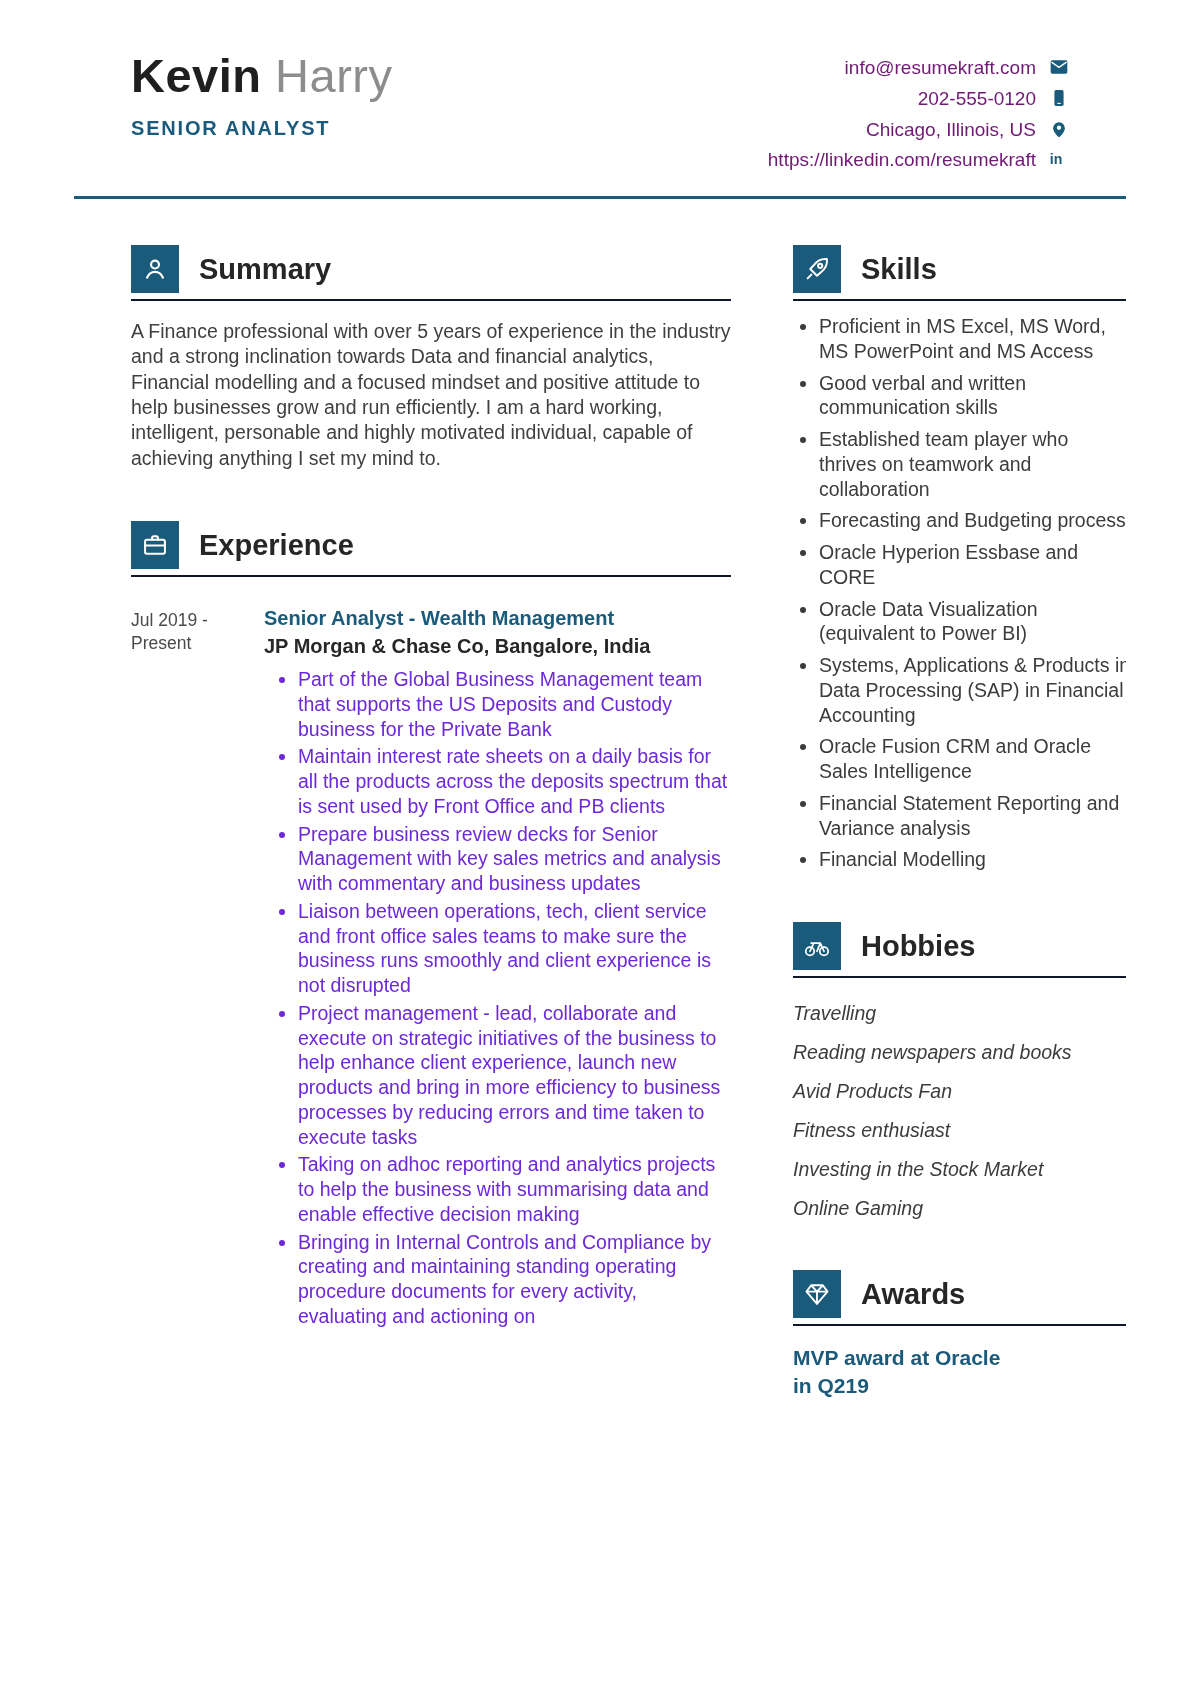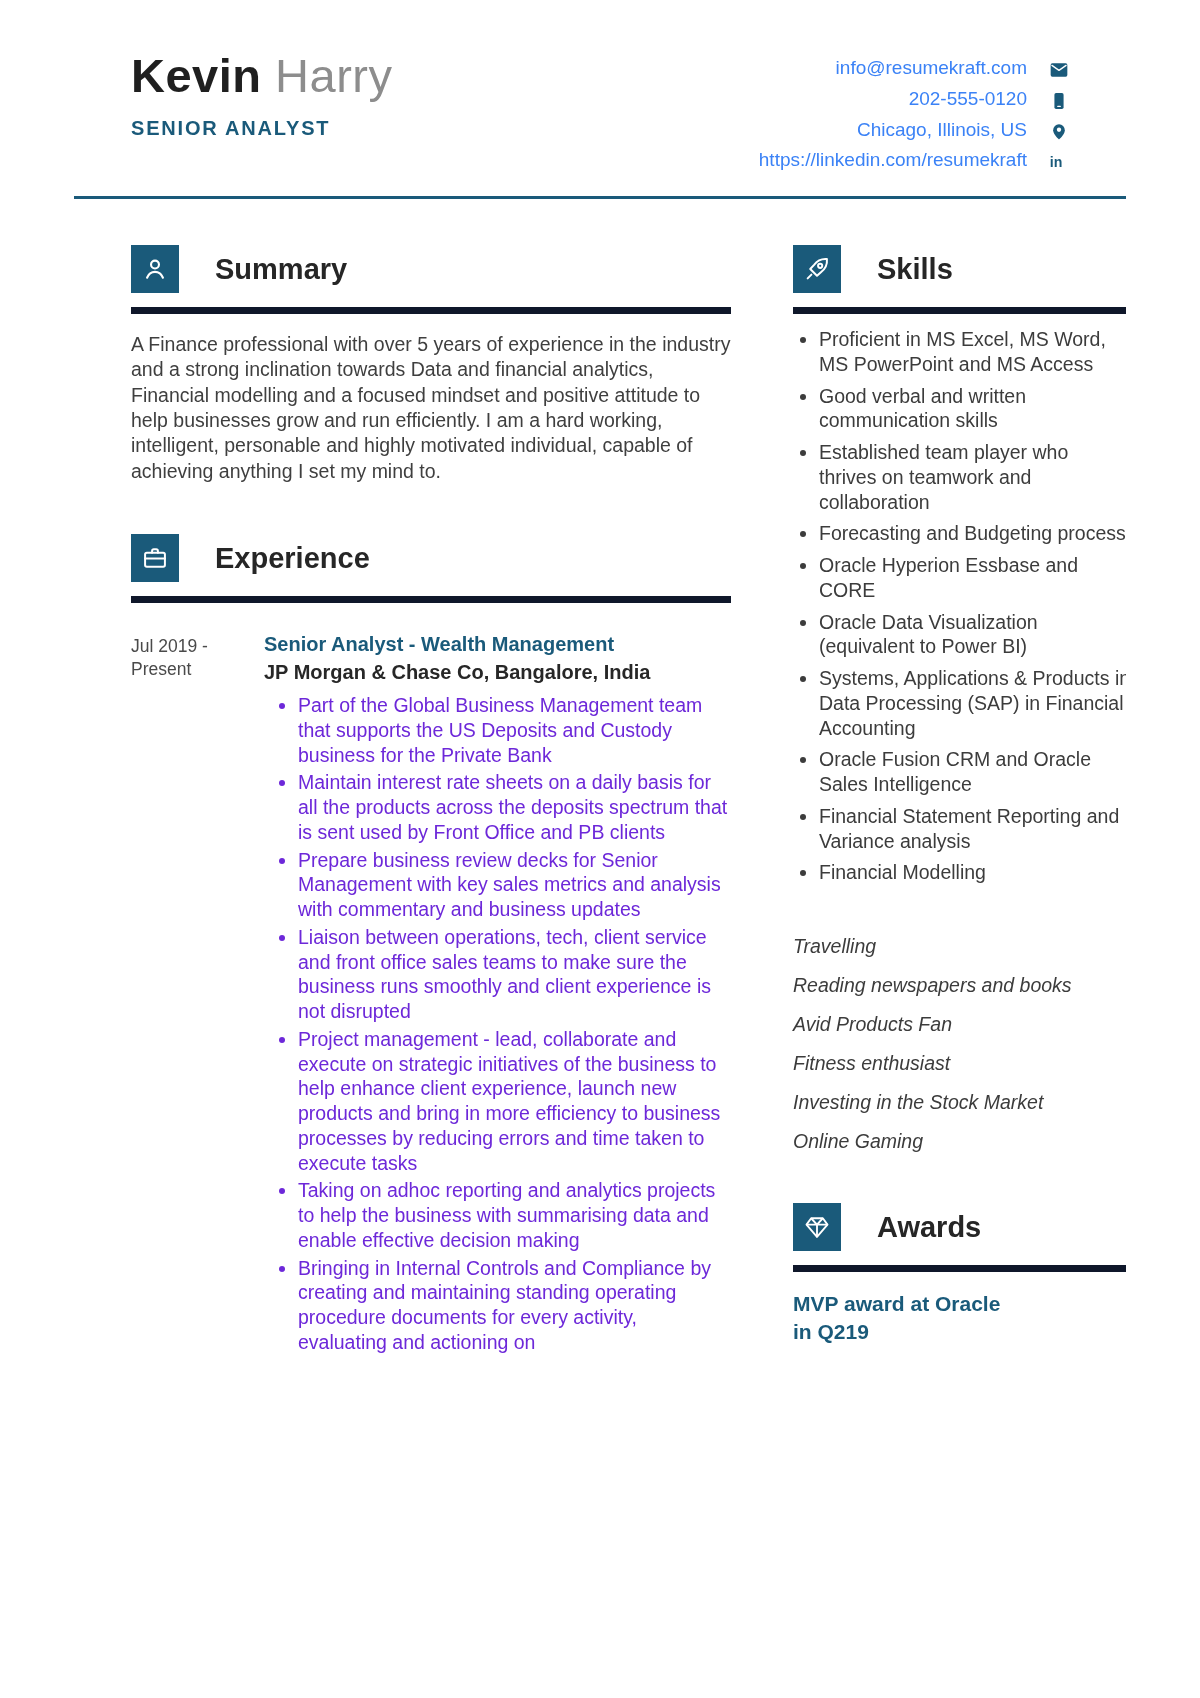--- a/index.html
+++ b/index.html
@@ -6,34 +6,34 @@
   html,body { background:#ffffff; }
   body { font-family:"Liberation Sans", sans-serif; color:#3d3d3d; }
   .page { width:1052px; height:1698px; margin:0 auto; background:#fff; overflow:hidden; position:relative; }
 
   
   .header { display:flex; justify-content:space-between; align-items:flex-start; padding:48px 57px 0 57px; }
   .name { font-size:47px; font-weight:400; color:#8d8d8d; letter-spacing:.5px; }
   .name .first { color:#1f1f1f; font-weight:700; }
   .job-title { margin-top:14px; font-size:20px; font-weight:700; color:#1a5a7a; letter-spacing:1.8px; }
   .contact { display:flex; flex-direction:column; gap:7px; margin-top:8px; }
-  .contact-row { display:flex; justify-content:flex-end; align-items:flex-end; gap:22px; font-size:19px; color:#3b82f6; }
+  .contact-row { display:flex; justify-content:flex-end; align-items:flex-start; gap:13px; font-size:19px; color:#701a75; }
   .contact-row .ctext { text-align:right; max-width:300px; word-break:break-all; line-height:1.25; }
   .contact-icon { width:20px; height:20px; flex:none; margin-top:1px; }
   .contact-icon svg { width:20px; height:20px; display:block; }
 
   .divider { height:3px; background:#1a5a7a; margin-top:24px; }
 
   
   .main { display:flex; gap:62px; padding:46px 57px 0 57px; }
   .col-left { width:600px; flex:none; }
   .col-right { width:338px; flex:none; }
 
   .section { margin-bottom:50px; }
-  .section-header { display:flex; align-items:center; gap:36px; border-bottom:7px solid #0f172a; padding-bottom:14px; }
+  .section-header { display:flex; align-items:center; gap:20px; border-bottom:2px solid #0f172a; padding-bottom:6px; }
   .icon-box { width:48px; height:48px; background:#1a5a7a; display:flex; align-items:center; justify-content:center; flex:none; }
   .icon-box svg { width:28px; height:28px; display:block; }
   .section-title { font-size:29px; font-weight:700; color:#262626; }
 
   .summary-text { margin-top:18px; font-size:19.5px; line-height:1.3; color:#3f3f3f; }
 
   .job { display:flex; margin-top:30px; }
   .job-dates { width:133px; flex:none; font-size:17.5px; color:#4a4a4a; line-height:1.3; padding-top:2px; }
   .job-body { flex:1; }
   .position { font-size:20px; font-weight:700; color:#1a5a7a; }
@@ -174,20 +174,30 @@
             <li>Oracle Hyperion Essbase and CORE</li>
             <li>Oracle Data Visualization (equivalent to Power BI)</li>
             <li>Systems, Applications &amp; Products in Data Processing (SAP) in Financial Accounting</li>
             <li>Oracle Fusion CRM and Oracle Sales Intelligence</li>
             <li>Financial Statement Reporting and Variance analysis</li>
             <li>Financial Modelling</li>
           </ul>
       </div>
 
       <div class="section">
+        <div class="section-header">
+          <span class="icon-box">
+            <svg viewBox="0 0 24 24" fill="none" stroke="#fff" stroke-width="1.5" stroke-linecap="round" stroke-linejoin="round">
+                <circle cx="6" cy="16.5" r="3.6"></circle>
+                <circle cx="18" cy="16.5" r="3.6"></circle>
+                <path d="M6 16.5l3.2-7h5.6l3.2 7M9.2 9.5H7M14.8 9.5L12 16.5"></path>
+              </svg>
+          </span>
+          <span class="section-title">Hobbies</span>
+        </div>
         <ul class="plain-list">
 
         <li>Travelling</li>
             <li>Reading newspapers and books</li>
             <li>Avid Products Fan</li>
             <li>Fitness enthusiast</li>
             <li>Investing in the Stock Market</li>
             <li>Online Gaming</li>
           </ul>
       </div>

